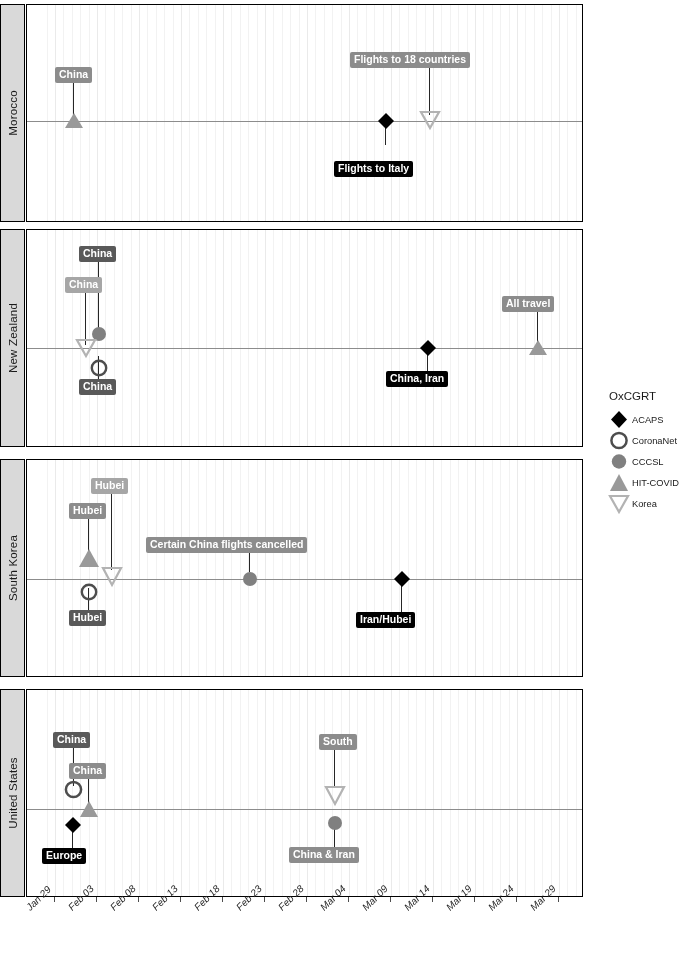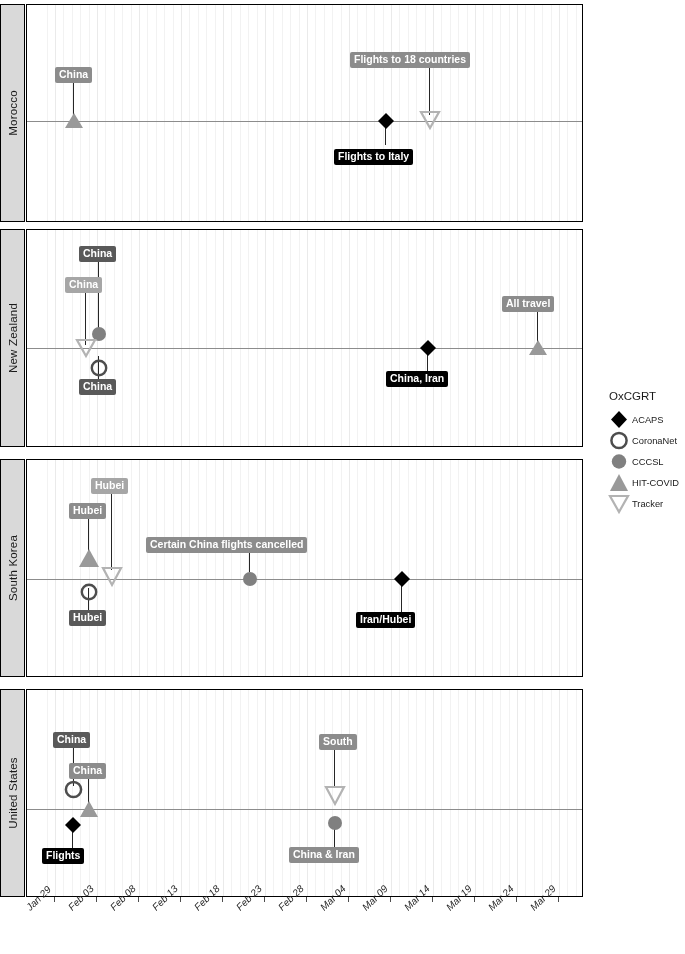--- a/index.html
+++ b/index.html
@@ -132,21 +132,21 @@
       <div class="stem" style="left:46px;top:78px;height:34px;"></div>
       <svg class="mark" style="left:36px;top:105px;" width="22" height="20" viewBox="0 0 22 20">
           <polygon points="11,3 20,18 2,18" fill="#999999"></polygon>
         </svg>
       <div class="lab mid" style="left:28px;top:62px;">China</div>
 
       <div class="stem" style="left:358px;top:118px;height:22px;"></div>
       <svg class="mark" style="left:349px;top:106px;" width="20" height="20" viewBox="0 0 20 20">
           <polygon points="10,2 18,10 10,18 2,10" fill="#000000"></polygon>
         </svg>
-      <div class="lab black" style="left:307px;top:144px;">Flights to Italy</div>
+      <div class="lab black" style="left:307px;top:156px;">Flights to Italy</div>
 
       <div class="stem" style="left:402px;top:62px;height:48px;"></div>
       <svg class="mark" style="left:391px;top:104px;" width="24" height="22" viewBox="0 0 24 22">
           <polygon points="3,3 21,3 12,19" fill="none" stroke="#b3b3b3" stroke-width="2.2"></polygon>
         </svg>
       <div class="lab mid" style="left:323px;top:47px;">Flights to 18 countries</div>
     </div>
   </div>
 
   <div class="facet" style="top:229px;height:218px;">
@@ -441,21 +441,21 @@
       <div class="stem" style="left:61px;top:88px;height:25px;"></div>
       <svg class="mark" style="left:51px;top:107px;" width="22" height="22" viewBox="0 0 22 22">
           <polygon points="11,4 20,20 2,20" fill="#999999"></polygon>
         </svg>
       <div class="lab mid" style="left:42px;top:73px;">China</div>
 
       <div class="stem" style="left:45px;top:138px;height:22px;"></div>
       <svg class="mark" style="left:36px;top:125px;" width="20" height="20" viewBox="0 0 20 20">
           <polygon points="10,2 18,10 10,18 2,10" fill="#000000"></polygon>
         </svg>
-      <div class="lab black" style="left:15px;top:158px;">Flights</div>
+      <div class="lab black" style="left:15px;top:158px;">Europe</div>
 
       <div class="stem" style="left:307px;top:58px;height:40px;"></div>
       <svg class="mark" style="left:296px;top:94px;" width="24" height="24" viewBox="0 0 24 24">
           <polygon points="3,3 21,3 12,20" fill="none" stroke="#b3b3b3" stroke-width="2.2"></polygon>
         </svg>
       <div class="lab mid" style="left:292px;top:44px;">South</div>
 
       <div class="stem" style="left:307px;top:136px;height:24px;"></div>
       <svg class="mark" style="left:299px;top:124px;" width="18" height="18" viewBox="0 0 18 18">
           <circle cx="9" cy="9" r="7" fill="#808080"></circle>
@@ -531,17 +531,17 @@
       </span>
       <span class="legend-text">HIT-COVID</span>
     </div>
 
     <div class="legend-row">
       <span class="legend-key">
         <svg width="22" height="21" viewBox="0 0 22 21">
             <polygon points="2,3 20,3 11,19" fill="none" stroke="#b3b3b3" stroke-width="2.2"></polygon>
           </svg>
       </span>
-      <span class="legend-text">Tracker</span>
+      <span class="legend-text">Korea</span>
     </div>
   </div>
 
 </div>
 
 </body></html>

